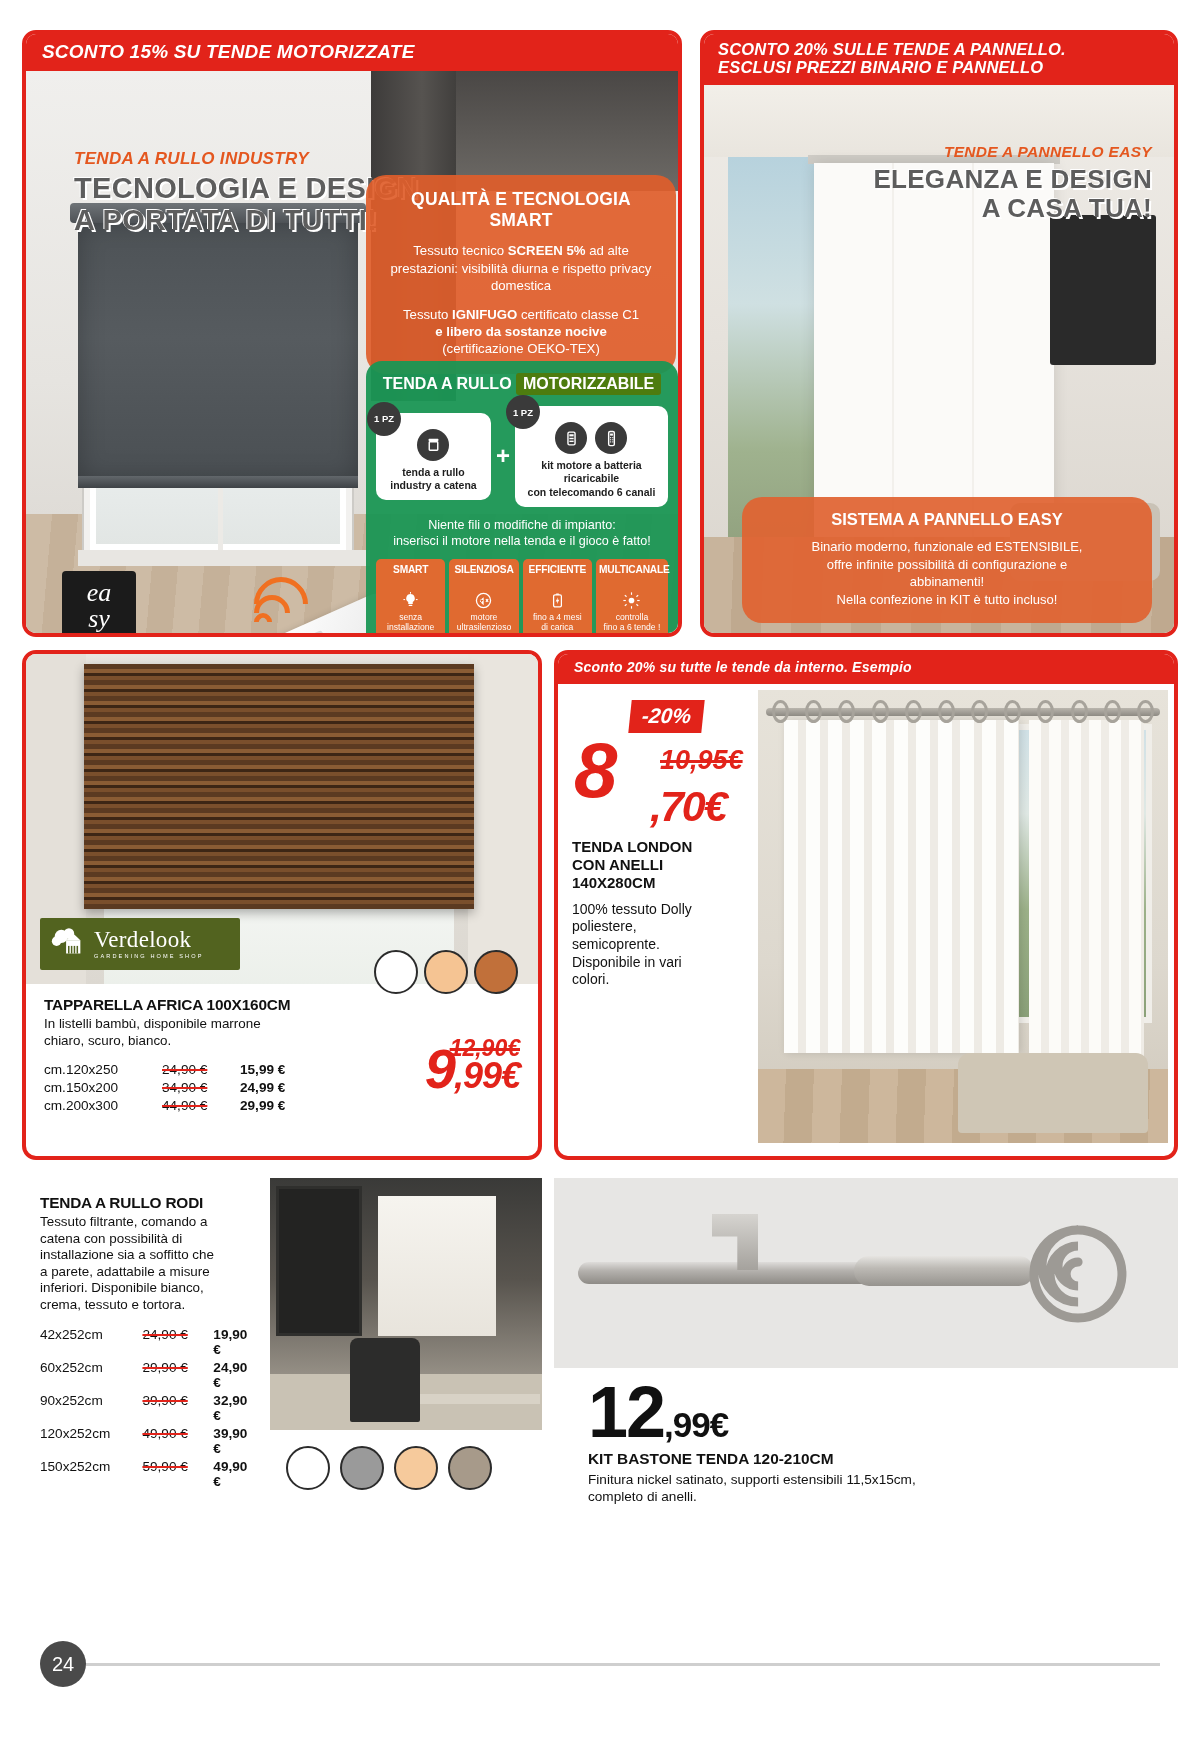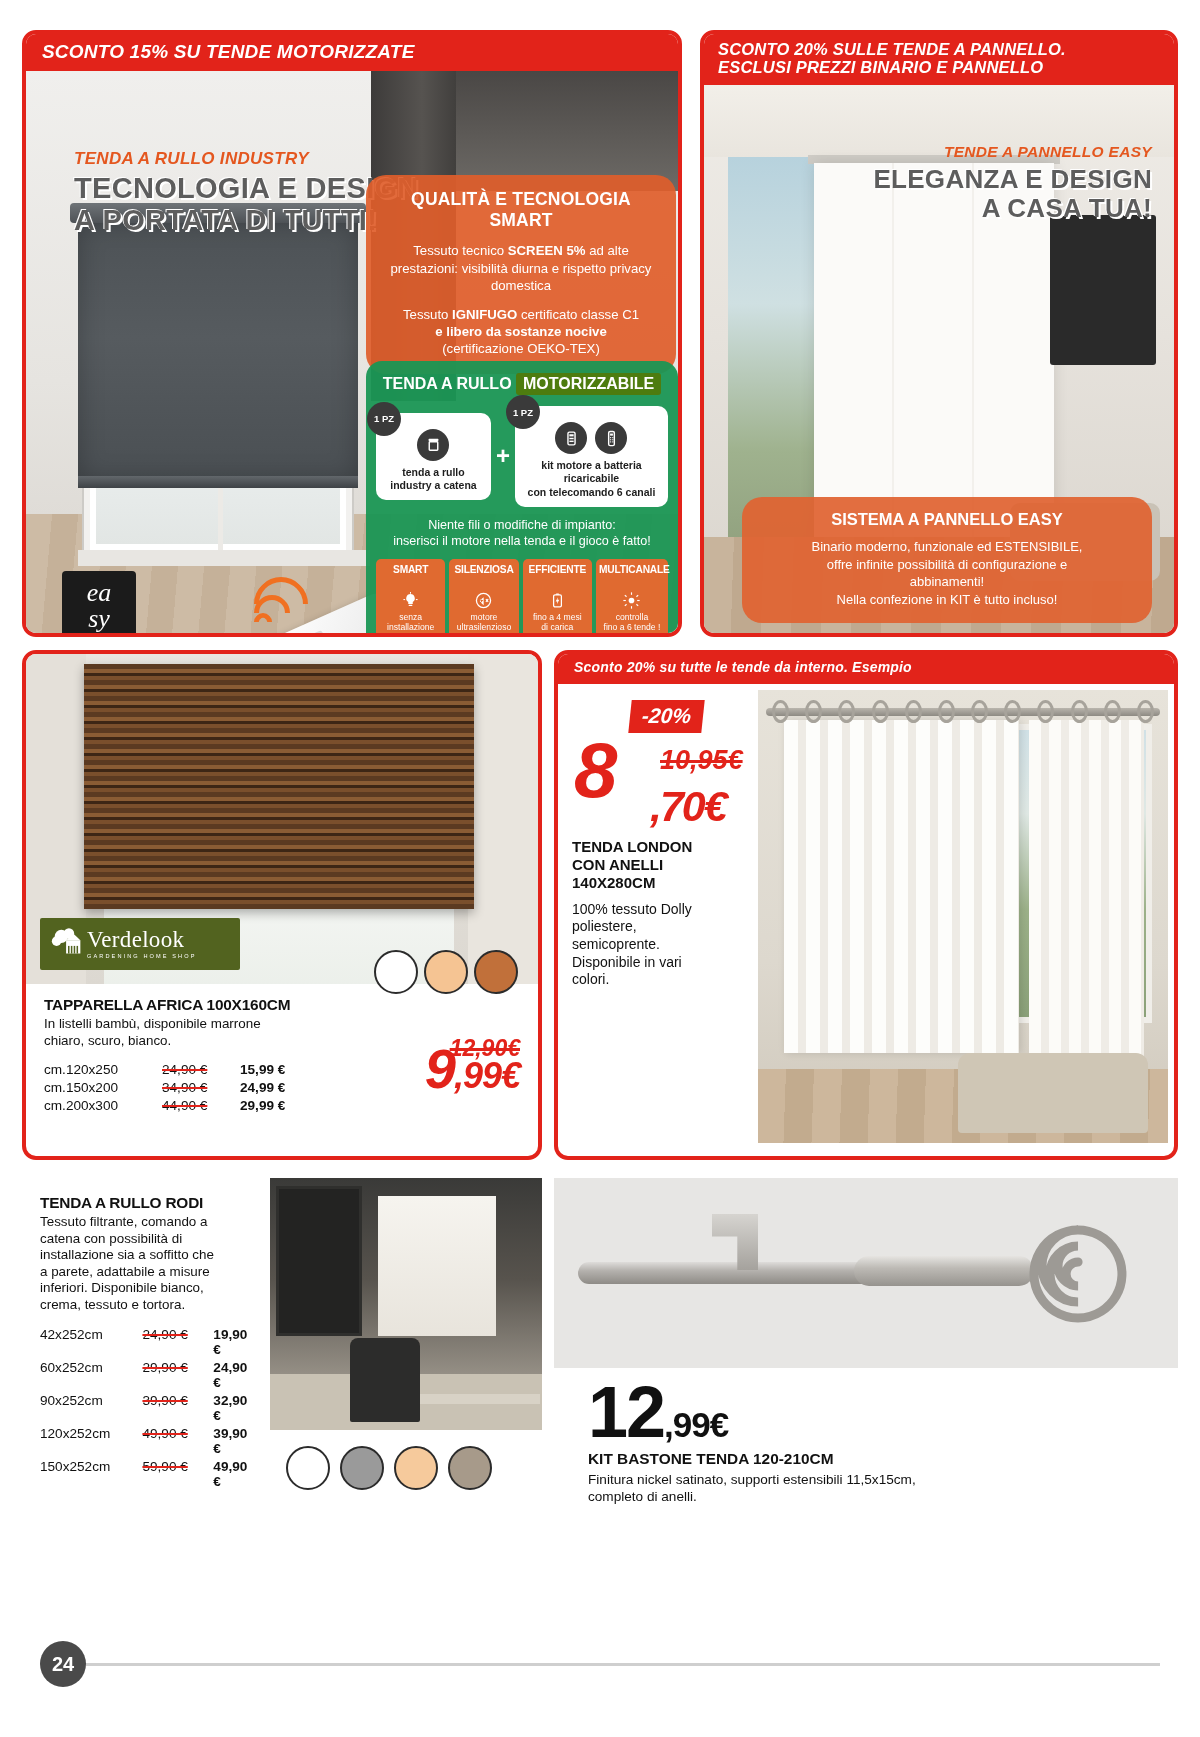--- a/index.html
+++ b/index.html
@@ -222,21 +222,21 @@
   }
   .tap-win {
     position:absolute; left:78px; top:250px; width:350px; height:150px;
     background:linear-gradient(to bottom,#f3f5f2,#e6ebe4);
   }
   .tap-wall-l { position:absolute; left:0; top:0; width:60px; height:100%; background:#e4e0d9; }
   .tap-wall-r { position:absolute; right:0; top:0; width:70px; height:100%; background:#e9e5de; }
   .verdelook {
     position:absolute; left:14px; bottom:14px; width:200px; height:52px;
     background:#52631f; color:#fff; border-radius:2px;
-    display:flex; align-items:center; padding:0 9px;
+    display:flex; align-items:center; gap:7px; padding:0 9px;
   }
   .verdelook .vl-tree { width:38px; height:38px; position:relative; }
   .verdelook .vl-tree svg { width:38px; height:38px; fill:#fff; }
   .verdelook .vl-txt { line-height:1; }
   .verdelook .vl-name { font-family:"Liberation Serif", serif; font-size:23px; letter-spacing:.3px; }
   .verdelook .vl-sub { font-size:5.6px; letter-spacing:2.1px; margin-top:3px; }
 
   .tap-info { position:relative; padding:12px 14px 10px 18px; height:124px; }
   .prod-title { font-size:15.4px; font-weight:bold; color:#111; letter-spacing:-.2px; }
   .prod-desc { font-size:13.4px; color:#111; line-height:1.24; margin-top:2px; }
@@ -355,21 +355,21 @@
   .bast-cents { font-size:35px; font-weight:bold; color:#111; letter-spacing:-1px; }
   .bast-name { font-size:15.4px; font-weight:bold; color:#111; margin-top:2px; }
   .bast-desc { font-size:13.6px; color:#111; line-height:1.26; margin-top:3px; }
 
   
   .pagenum {
     position:absolute; left:40px; bottom:50px;
     width:46px; height:46px; border-radius:50%;
     background:#4a4a4a; color:#fff;
     display:flex; align-items:center; justify-content:center;
-    font-size:20px; font-weight:bold;
+    font-size:20px; font-weight:normal;
   }
   .pagerule {
     position:absolute; left:86px; bottom:71px; right:40px; height:3px; background:#cfcfcf;
   }
 </style>
 </head>
 <body>
 
 <div class="page">
 

